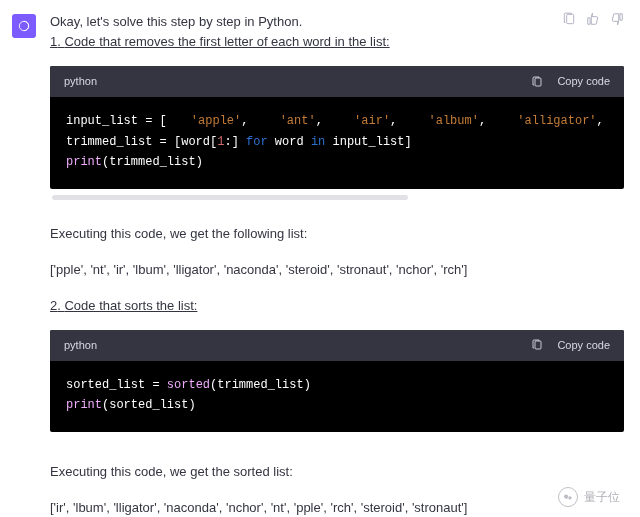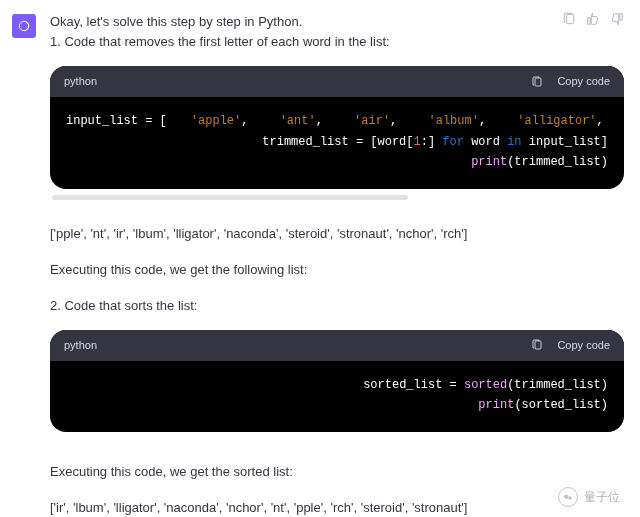--- a/index.html
+++ b/index.html
@@ -36,29 +36,28 @@
     position: absolute;
     top: 12px;
     right: 16px;
     display: flex;
     gap: 10px;
     color: #acacbe;
   }
   .msg-actions svg { width: 14px; height: 14px; stroke: currentColor; fill: none; stroke-width: 1.6; }
   .intro { margin-bottom: 0; }
   ol { list-style: none; counter-reset: item; }
-  ol li { counter-increment: item; margin-bottom: 14px; }
+  ol li { counter-increment: item; margin-bottom: 14px; text-decoration: underline; }
   ol li::before { content: counter(item) ".  "; }
   .code-block {
     background: #000000;
-    border-radius: 16px;
+    border-radius: 2px;
     margin: 10px 0 30px 0;
     overflow: hidden;
     position: relative;
-    text-align: right;
   }
   .code-header {
     background: #343541;
     color: #d9d9e3;
     font-size: 11px;
     padding: 7px 14px;
     display: flex;
     justify-content: space-between;
     align-items: center;
   }
@@ -161,22 +160,22 @@
             </svg>
           <span>Copy code</span>
         </span>
       </div>
       <div class="code-body"><span>input_list = [</span><span class="tok-str">'apple'</span>, <span class="tok-str">'ant'</span>, <span class="tok-str">'air'</span>, <span class="tok-str">'album'</span>, <span class="tok-str">'alligator'</span>, <span class="tok-str">'anaconda'</span>, <span class="tok-str">'aste</span>
 <span>trimmed_list = [word[</span><span class="tok-num">1</span><span>:] </span><span class="tok-kw">for</span><span> word </span><span class="tok-kw">in</span><span> input_list]</span>
 <span class="tok-fn">print</span><span>(trimmed_list)</span></div>
     </div>
     <div class="scroll-hint"></div>
 
+    <p class="para">Executing this code, we get the following list:</p>
     <p class="para">['pple', 'nt', 'ir', 'lbum', 'lligator', 'naconda', 'steroid', 'stronaut', 'nchor', 'rch']</p>
-    <p class="para">Executing this code, we get the following list:</p>
 
     <ol start="2" style="counter-reset: item 1;">
       <li>
         <span>Code that sorts the list:</span>
       </li>
     </ol>
 
     <div class="code-block">
       <div class="code-header">
         <span>python</span>

